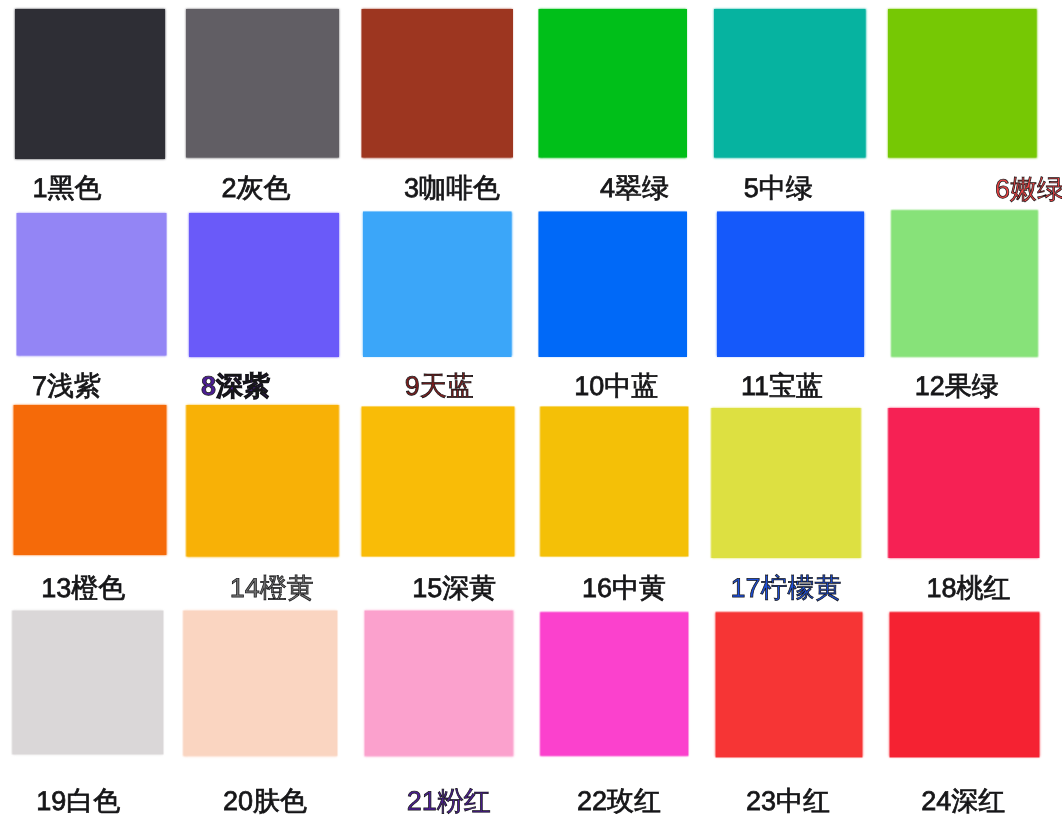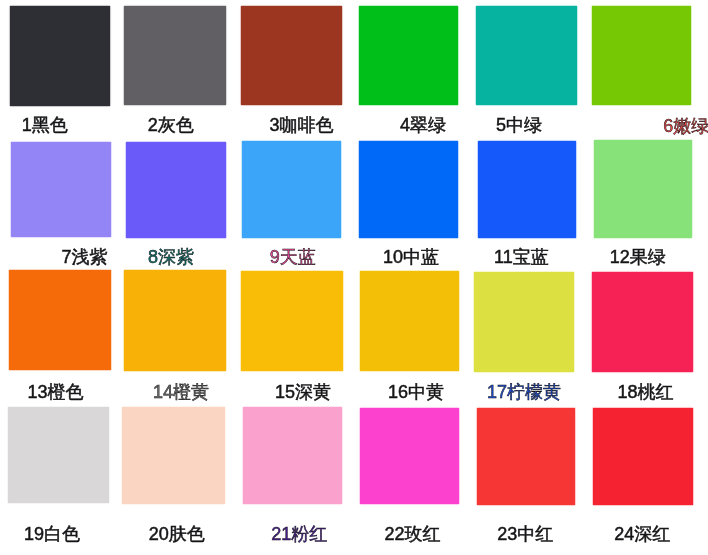--- a/index.html
+++ b/index.html
@@ -49,29 +49,29 @@
     <div class="chip" style="background-color: rgb(6, 179, 160); color: rgb(6, 179, 160);"></div>
   </div>
   <div class="caption" style="left: 495.9px; top: 115.8px; color: rgb(22, 22, 24); -webkit-text-stroke: 0.5px rgb(22, 22, 24);">5中绿</div>
   <div class="cell" style="left:592.3px;top:6.4px;width:98.8px;height:98.9px">
     <div class="chip" style="background-color: rgb(118, 200, 4); color: rgb(118, 200, 4);"></div>
   </div>
   <div class="caption" style="left: 618.3px; top: 117px; color: #ef4444; margin-left: 45px; -webkit-text-stroke: 0.5px rgb(22, 22, 24);">6嫩绿</div>
   <div class="cell" style="left:11.3px;top:141.9px;width:99.4px;height:95.6px">
     <div class="chip" style="background-color: rgb(147, 133, 245); color: rgb(147, 133, 245);"></div>
   </div>
-  <div class="caption" style="left: 21.4px; top: 247.9px; color: rgb(22, 22, 24); margin-left: 40px; -webkit-text-stroke: 0.5px rgb(22, 22, 24);">7浅紫</div>
+  <div class="caption" style="left: 21.4px; top: 247.9px; color: rgb(22, 22, 24); -webkit-text-stroke: 0.5px rgb(22, 22, 24);">7浅紫</div>
   <div class="cell" style="left:126px;top:141.6px;width:99.7px;height:96.0px">
     <div class="chip" style="background-color: rgb(106, 90, 249); color: rgb(106, 90, 249);"></div>
   </div>
-  <div class="caption" style="left: 148px; top: 247.9px; color: #0f766e; -webkit-text-stroke: 0.5px rgb(22, 22, 24);">8深紫</div>
+  <div class="caption" style="left: 134px; top: 247.9px; color: #4c1d95; font-weight: bold; -webkit-text-stroke: 0.5px rgb(22, 22, 24);">8深紫</div>
   <div class="cell" style="left:242px;top:141.3px;width:99.3px;height:96.4px">
     <div class="chip" style="background-color: rgb(59, 166, 249); color: rgb(59, 166, 249);"></div>
   </div>
-  <div class="caption" style="left: 269.8px; top: 247.9px; color: #ec4899; -webkit-text-stroke: 0.5px rgb(22, 22, 24);">9天蓝</div>
+  <div class="caption" style="left: 269.8px; top: 247.9px; color: #7f1d1d; -webkit-text-stroke: 0.5px rgb(22, 22, 24);">9天蓝</div>
   <div class="cell" style="left:359.3px;top:141.0px;width:98.4px;height:96.9px">
     <div class="chip" style="background-color: rgb(0, 105, 248); color: rgb(0, 105, 248);"></div>
   </div>
   <div class="caption" style="left: 382.9px; top: 247.9px; color: rgb(22, 22, 24); -webkit-text-stroke: 0.5px rgb(22, 22, 24);">10中蓝</div>
   <div class="cell" style="left:478.3px;top:140.7px;width:97.4px;height:97.3px">
     <div class="chip" style="background-color: rgb(21, 89, 250); color: rgb(21, 89, 250);"></div>
   </div>
   <div class="caption" style="left: 494px; top: 247.9px; color: rgb(22, 22, 24); -webkit-text-stroke: 0.5px rgb(22, 22, 24);">11宝蓝</div>
   <div class="cell" style="left:594px;top:140.4px;width:98.3px;height:97.7px">
     <div class="chip" style="background-color: rgb(135, 226, 121); color: rgb(135, 226, 121);"></div>

